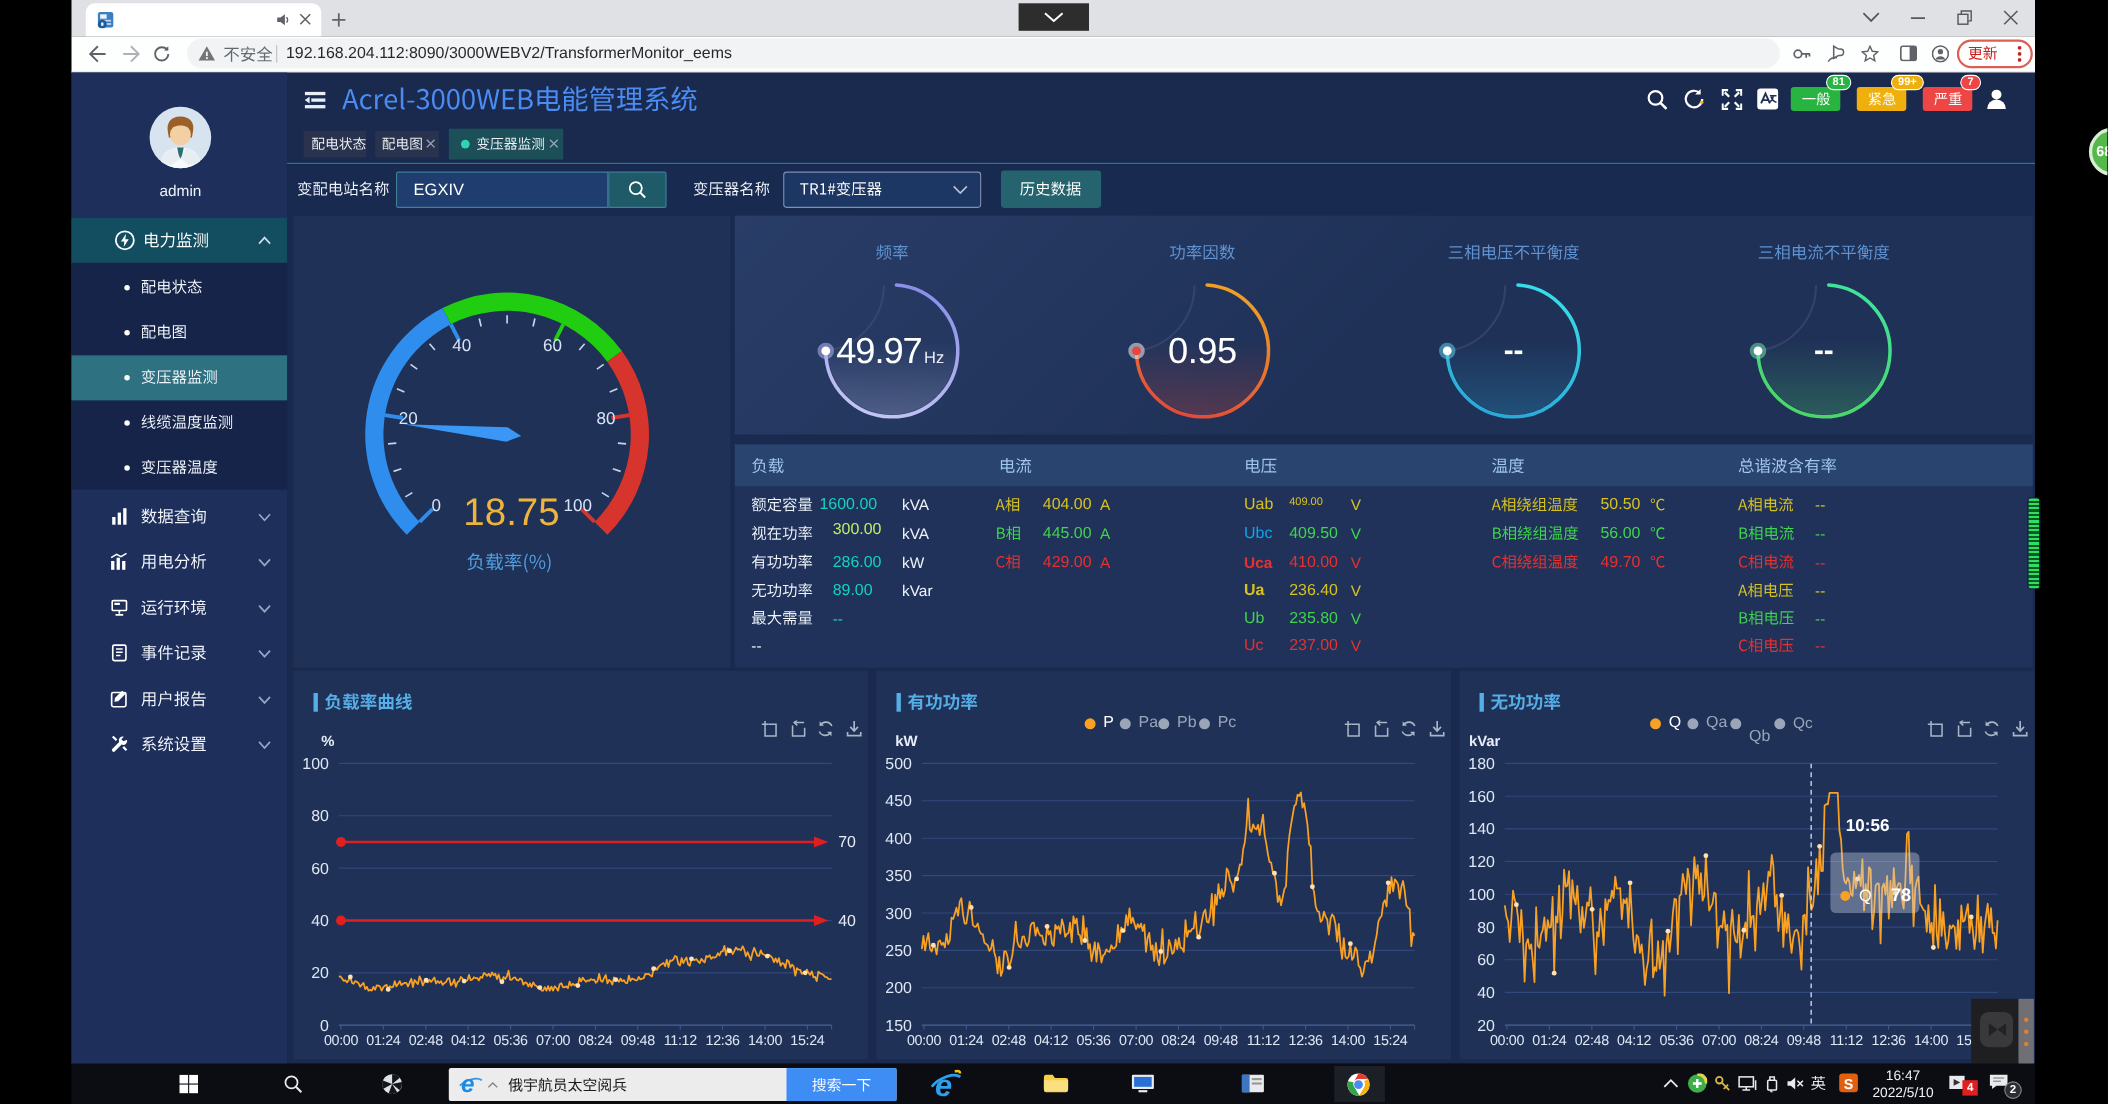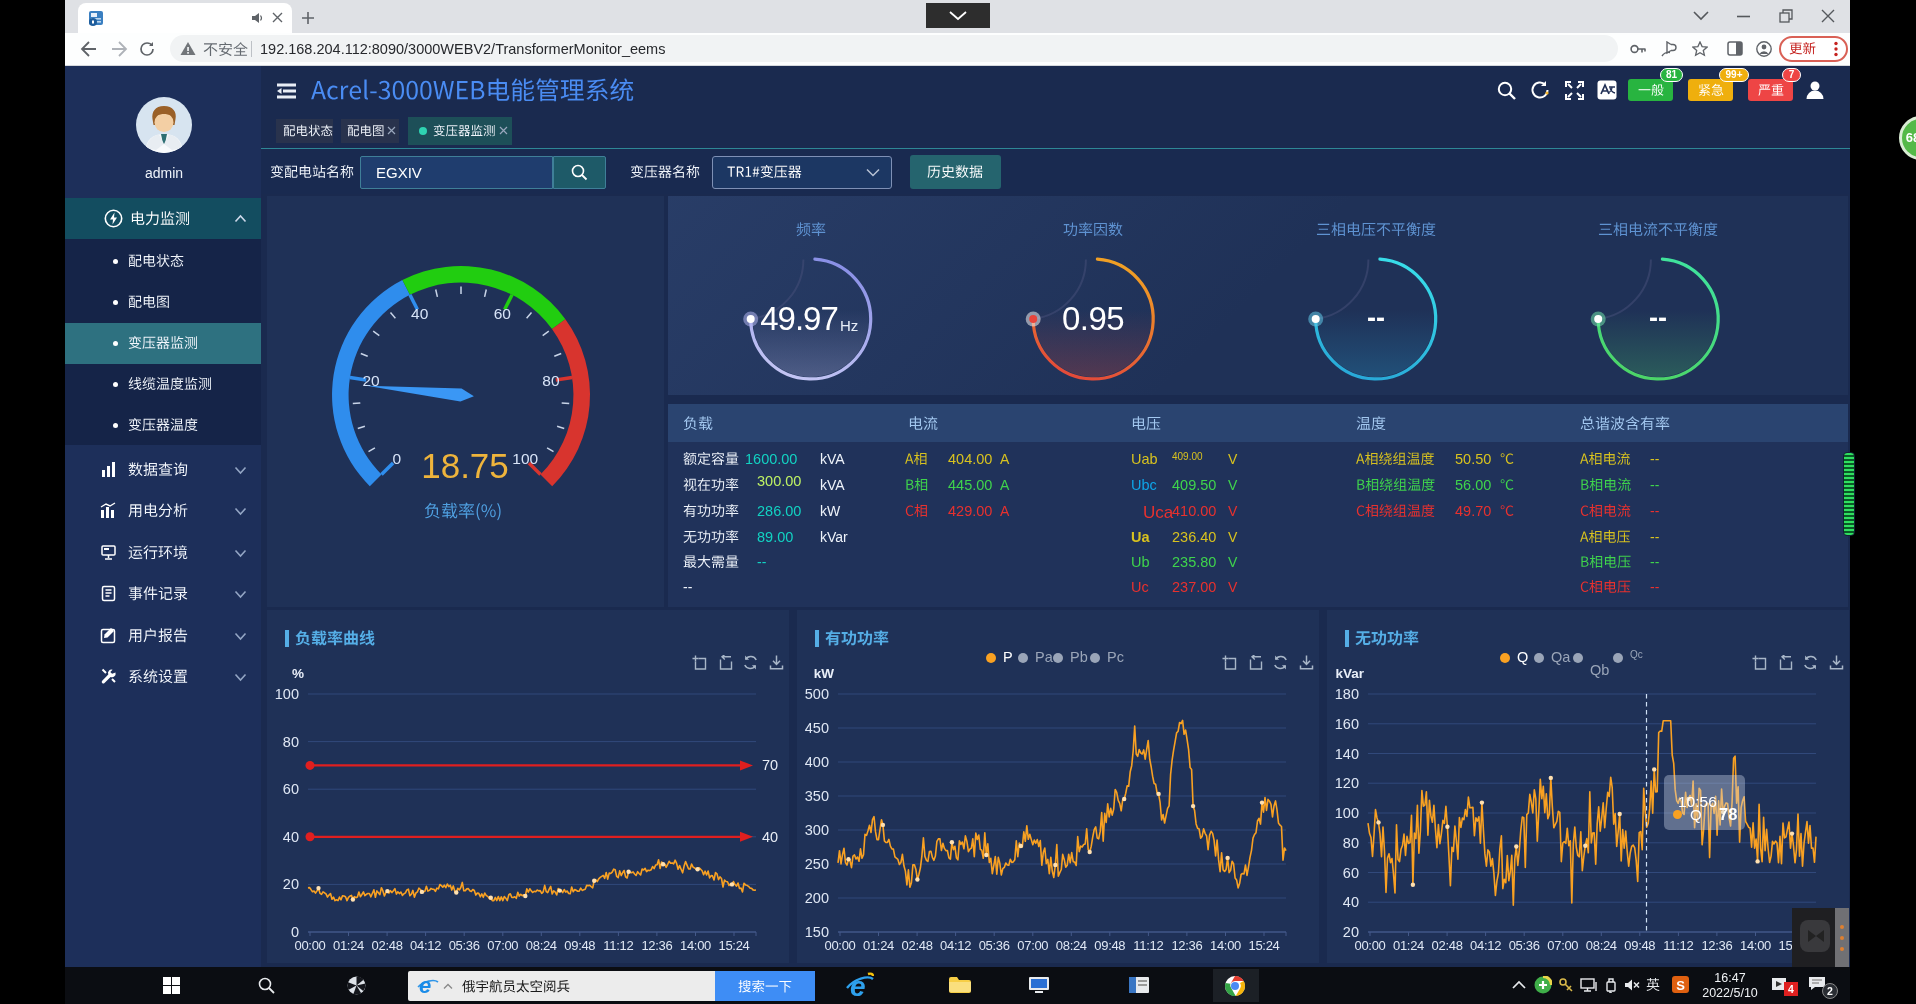--- a/index.html
+++ b/index.html
@@ -826,21 +826,21 @@
       </g>
     </svg>
     <div class="ab" style="left:948px;top:503.75px;font-size:14.5px;color:#e8312e;font-weight:400;white-space:nowrap;line-height:1;">429.00</div>
     <div class="ab" style="left:1000px;top:504px;font-size:14px;color:#e8312e;font-weight:400;white-space:nowrap;line-height:1;">A</div>
     <div class="ab" style="left:1131px;top:451.75px;font-size:14.5px;color:#d8c21f;font-weight:400;white-space:nowrap;line-height:1;">Uab</div>
     <div class="ab" style="left:1172px;top:451.75px;font-size:10px;color:#d8c21f;font-weight:400;white-space:nowrap;line-height:1;">409.00</div>
     <div class="ab" style="left:1228px;top:452px;font-size:14px;color:#d8c21f;font-weight:400;white-space:nowrap;line-height:1;">V</div>
     <div class="ab" style="left:1131px;top:477.75px;font-size:14.5px;color:#0ea5e9;font-weight:400;white-space:nowrap;line-height:1;">Ubc</div>
     <div class="ab" style="left:1172px;top:477.75px;font-size:14.5px;color:#3fd44c;font-weight:400;white-space:nowrap;line-height:1;">409.50</div>
     <div class="ab" style="left:1228px;top:478px;font-size:14px;color:#3fd44c;font-weight:400;white-space:nowrap;line-height:1;">V</div>
-    <div class="ab" style="left:1131px;top:503.75px;font-size:17px;color:#e8312e;font-weight:400;white-space:nowrap;line-height:1;margin-left:12px;">Uca</div>
+    <div class="ab" style="left:1131px;top:503.75px;font-size:14px;color:#e8312e;font-weight:700;white-space:nowrap;line-height:1;">Uca</div>
     <div class="ab" style="left:1172px;top:503.75px;font-size:14.5px;color:#e8312e;font-weight:400;white-space:nowrap;line-height:1;">410.00</div>
     <div class="ab" style="left:1228px;top:504px;font-size:14px;color:#e8312e;font-weight:400;white-space:nowrap;line-height:1;">V</div>
     <div class="ab" style="left:1131px;top:529.75px;font-size:14.5px;color:#d8c21f;font-weight:700;white-space:nowrap;line-height:1;">Ua</div>
     <div class="ab" style="left:1172px;top:529.75px;font-size:14.5px;color:#d8c21f;font-weight:400;white-space:nowrap;line-height:1;">236.40</div>
     <div class="ab" style="left:1228px;top:530px;font-size:14px;color:#d8c21f;font-weight:400;white-space:nowrap;line-height:1;">V</div>
     <div class="ab" style="left:1131px;top:554.75px;font-size:14.5px;color:#3fd44c;font-weight:400;white-space:nowrap;line-height:1;">Ub</div>
     <div class="ab" style="left:1172px;top:554.75px;font-size:14.5px;color:#3fd44c;font-weight:400;white-space:nowrap;line-height:1;">235.80</div>
     <div class="ab" style="left:1228px;top:555px;font-size:14px;color:#3fd44c;font-weight:400;white-space:nowrap;line-height:1;">V</div>
     <div class="ab" style="left:1131px;top:579.75px;font-size:14.5px;color:#e8312e;font-weight:400;white-space:nowrap;line-height:1;">Uc</div>
     <div class="ab" style="left:1172px;top:579.75px;font-size:14.5px;color:#e8312e;font-weight:400;white-space:nowrap;line-height:1;">237.00</div>
@@ -1224,26 +1224,26 @@
       <path d="M7.5 0.5v8.5M4 5.8l3.5 3.7L11 5.8" fill="none" stroke="#a8b6c8" stroke-width="1.5"></path>
       <path d="M1.5 10.5v3.2h12v-3.2" fill="none" stroke="#a8b6c8" stroke-width="1.5"></path>
     </svg>
     <div class="ab" style="left:1500px;top:652.5px;width:10px;height:10px;border-radius:50%;background:#f9a122"></div>
     <div class="ab" style="left:1517px;top:650.25px;font-size:14.5px;color:#fff;font-weight:400;white-space:nowrap;line-height:1;">Q</div>
     <div class="ab" style="left:1534px;top:652.5px;width:10px;height:10px;border-radius:50%;background:#9aa5b8"></div>
     <div class="ab" style="left:1551px;top:650.25px;font-size:14.5px;color:#9aa5b8;font-weight:400;white-space:nowrap;line-height:1;">Qa</div>
     <div class="ab" style="left:1573px;top:652.5px;width:10px;height:10px;border-radius:50%;background:#9aa5b8"></div>
     <div class="ab" style="left:1590px;top:650.25px;font-size:14.5px;color:#9aa5b8;font-weight:400;white-space:nowrap;line-height:1;margin-top:13px;">Qb</div>
     <div class="ab" style="left:1613px;top:652.5px;width:10px;height:10px;border-radius:50%;background:#9aa5b8"></div>
-    <div class="ab" style="left:1630px;top:650.25px;font-size:10px;color:#9aa5b8;font-weight:400;white-space:nowrap;line-height:1;">Qc</div>
+    <div class="ab" style="left:1630px;top:650.25px;font-size:14px;color:#9aa5b8;font-weight:400;white-space:nowrap;line-height:1;">Qc</div>
     <svg class="ab" style="left:1645px;top:694px;" width="3" height="238" viewBox="0 0 3 238">
       <path d="M1.5 0V238" stroke="#cfe0f5" stroke-width="1.2" stroke-dasharray="4.5 3.5"></path>
     </svg>
     <div class="ab" style="left:1664px;top:775px;width:81px;height:55px;background:rgba(205,216,235,0.38);border-radius:5px"></div>
-    <div class="ab" style="left:1678px;top:794px;font-size:15.5px;color:#fff;font-weight:400;white-space:nowrap;line-height:1;">10:56</div>
+    <div class="ab" style="left:1678px;top:743px;font-size:15.5px;color:#fff;font-weight:700;white-space:nowrap;line-height:1;">10:56</div>
     <div class="ab" style="left:1673px;top:810px;width:9px;height:9px;border-radius:50%;background:#f9a122"></div>
     <div class="ab" style="left:1690px;top:806.5px;font-size:15px;color:#fff;font-weight:400;white-space:nowrap;line-height:1;">Q</div>
     <div class="ab" style="left:1719px;top:805.75px;font-size:16.5px;color:#fff;font-weight:700;white-space:nowrap;line-height:1;">78</div>
     <div class="ab" style="left:1792px;top:908px;width:43px;height:59px;background:#1f1f22;"></div>
     <div class="ab" style="left:1800px;top:920px;width:30px;height:32px;border-radius:8px;background:#39393c"></div>
     <svg class="ab" style="left:1806px;top:927px;" width="18" height="18" viewBox="0 0 18 18">
       <path d="M2 3l8 6-8 6zM10 9l8-6v12z" fill="#222"></path>
     </svg>
     <div class="ab" style="left:1835px;top:908px;width:14px;height:59px;background:#707074;"></div>
     <div class="ab" style="left:1840px;top:925px;width:4px;height:4px;border-radius:50%;background:#e08030"></div>

